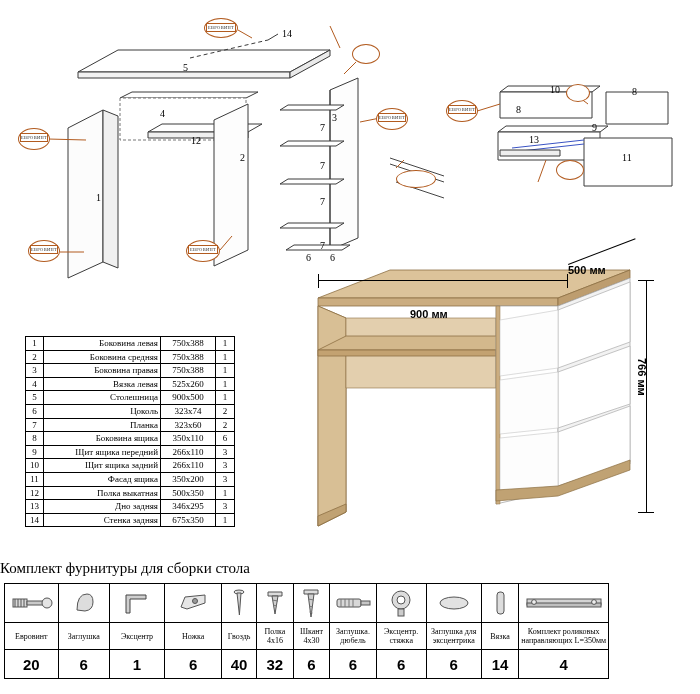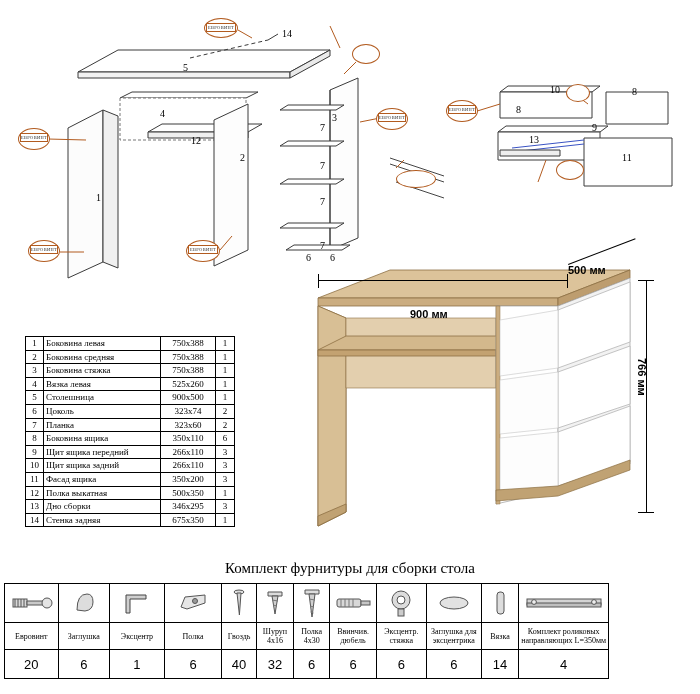--- a/index.html
+++ b/index.html
@@ -28,40 +28,40 @@
     border:1px solid #b25b1f;background:#fff;
     display:flex;align-items:center;justify-content:center;
     font-size:4.5px;letter-spacing:.3px;color:#333;
     overflow:hidden;
   }
 
   
   .parts{position:absolute;left:25px;top:336px;border-collapse:collapse;font-size:9px;}
   .parts td{border:1px solid #000;padding:0 2px;height:12.6px;line-height:12.6px;}
   .parts td.n{width:13px;text-align:center;}
-  .parts td.nm{width:112px;text-align:left;font-family:Liberation Serif, serif;}
+  .parts td.nm{width:112px;text-align:right;font-family:Liberation Serif, serif;}
   .parts td.sz{width:50px;text-align:center;}
   .parts td.q{width:14px;text-align:center;}
 
   
   .render{position:absolute;left:300px;top:258px;width:390px;height:295px;}
 
   .dimlabel{position:absolute;font-weight:bold;font-size:11px;font-family:"Liberation Sans",sans-serif;}
   .arrowline{position:absolute;background:#000;}
 
   
   .kit-title{
-    position:absolute;left:0;top:560px;width:700px;text-align:center;
+    position:absolute;left:0;top:560px;width:700px;text-align:left;
     font-size:15px;font-family:"Liberation Serif",serif;
   }
   .kit{position:absolute;left:4px;top:583px;border-collapse:collapse;}
   .kit td{border:1px solid #000;text-align:center;vertical-align:middle;}
   .kit tr.icons td{height:36px;}
   .kit tr.names td{height:26px;font-size:8px;line-height:9px;padding:0 1px;}
-  .kit tr.qty td{height:26px;font-size:13px;font-weight:normal;font-family:"Liberation Sans",sans-serif;}
+  .kit tr.qty td{height:26px;font-size:15px;font-weight:bold;font-family:"Liberation Sans",sans-serif;}
 
   .icon-svg{display:block;margin:0 auto;}
 </style>
 </head>
 <body>
 
 <div class="wrap">
 
   <div class="diagram">
     <svg width="700" height="285" style="position:absolute;left:0;top:0;">
@@ -178,21 +178,21 @@
           <td class="q">1</td>
         </tr>
       <tr>
           <td class="n">2</td>
           <td class="nm">Боковина средняя</td>
           <td class="sz">750x388</td>
           <td class="q">1</td>
         </tr>
       <tr>
           <td class="n">3</td>
-          <td class="nm">Боковина стяжка</td>
+          <td class="nm">Боковина правая</td>
           <td class="sz">750x388</td>
           <td class="q">1</td>
         </tr>
       <tr>
           <td class="n">4</td>
           <td class="nm">Вязка левая</td>
           <td class="sz">525x260</td>
           <td class="q">1</td>
         </tr>
       <tr>
@@ -238,21 +238,21 @@
           <td class="q">3</td>
         </tr>
       <tr>
           <td class="n">12</td>
           <td class="nm">Полка выкатная</td>
           <td class="sz">500x350</td>
           <td class="q">1</td>
         </tr>
       <tr>
           <td class="n">13</td>
-          <td class="nm">Дно сборки</td>
+          <td class="nm">Дно задняя</td>
           <td class="sz">346x295</td>
           <td class="q">3</td>
         </tr>
       <tr>
           <td class="n">14</td>
           <td class="nm">Стенка задняя</td>
           <td class="sz">675x350</td>
           <td class="q">1</td>
         </tr>
     </tbody>
@@ -399,25 +399,25 @@
               <rect x="3" y="11" width="74" height="4" fill="#bfbfbf" stroke="#555"></rect>
               <circle cx="10" cy="10" r="2.4" fill="#eee" stroke="#555"></circle>
               <circle cx="70" cy="10" r="2.4" fill="#eee" stroke="#555"></circle>
             </svg>
           </td>
     </tr>
     <tr class="names">
       <td>Евровинт</td>
       <td>Заглушка</td>
       <td>Эксцентр</td>
-      <td>Полка</td>
+      <td>Ножка</td>
       <td>Гвоздь</td>
-      <td>Шуруп 4x16</td>
-      <td>Полка 4x30</td>
-      <td>Ввинчив. дюбель</td>
+      <td>Полка 4x16</td>
+      <td>Шкант 4x30</td>
+      <td>Заглушка. дюбель</td>
       <td>Эксцентр. стяжка</td>
       <td>Заглушка для эксцентрика</td>
       <td>Вязка</td>
       <td>Комплект роликовых направляющих L=350мм</td>
     </tr>
     <tr class="qty">
       <td>20</td>
       <td>6</td>
       <td>1</td>
       <td>6</td>

